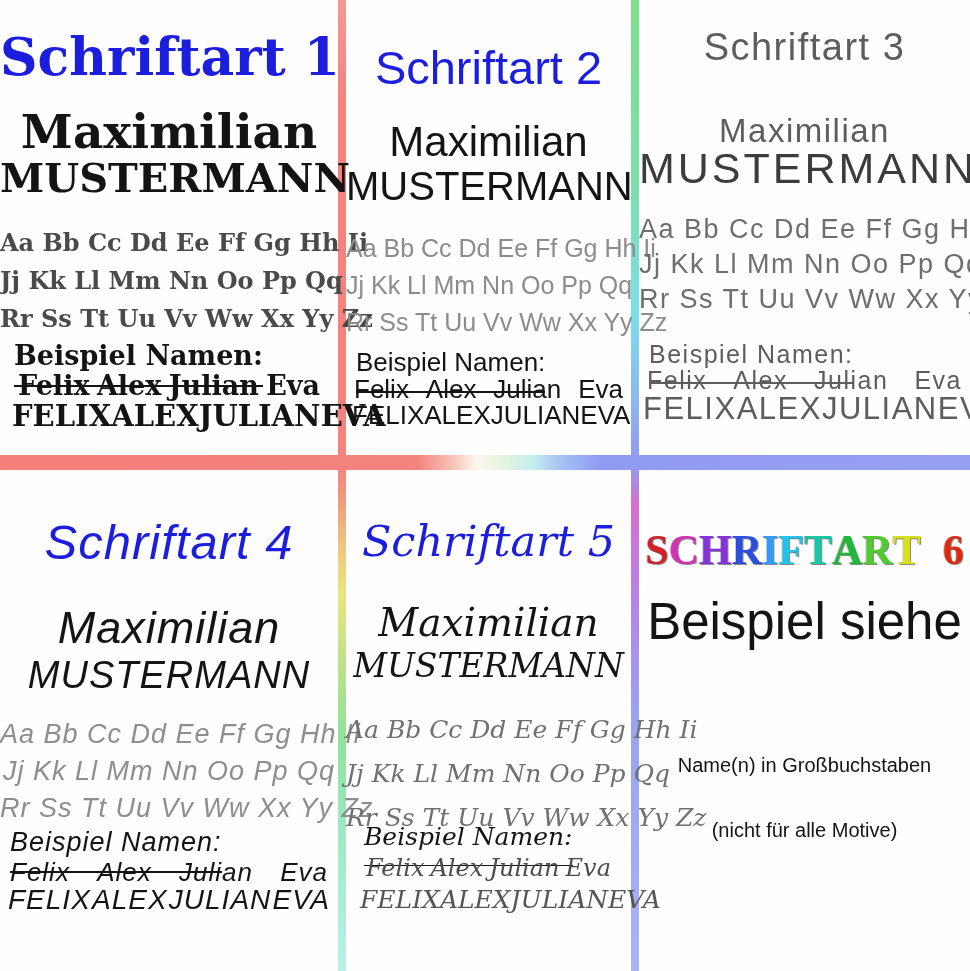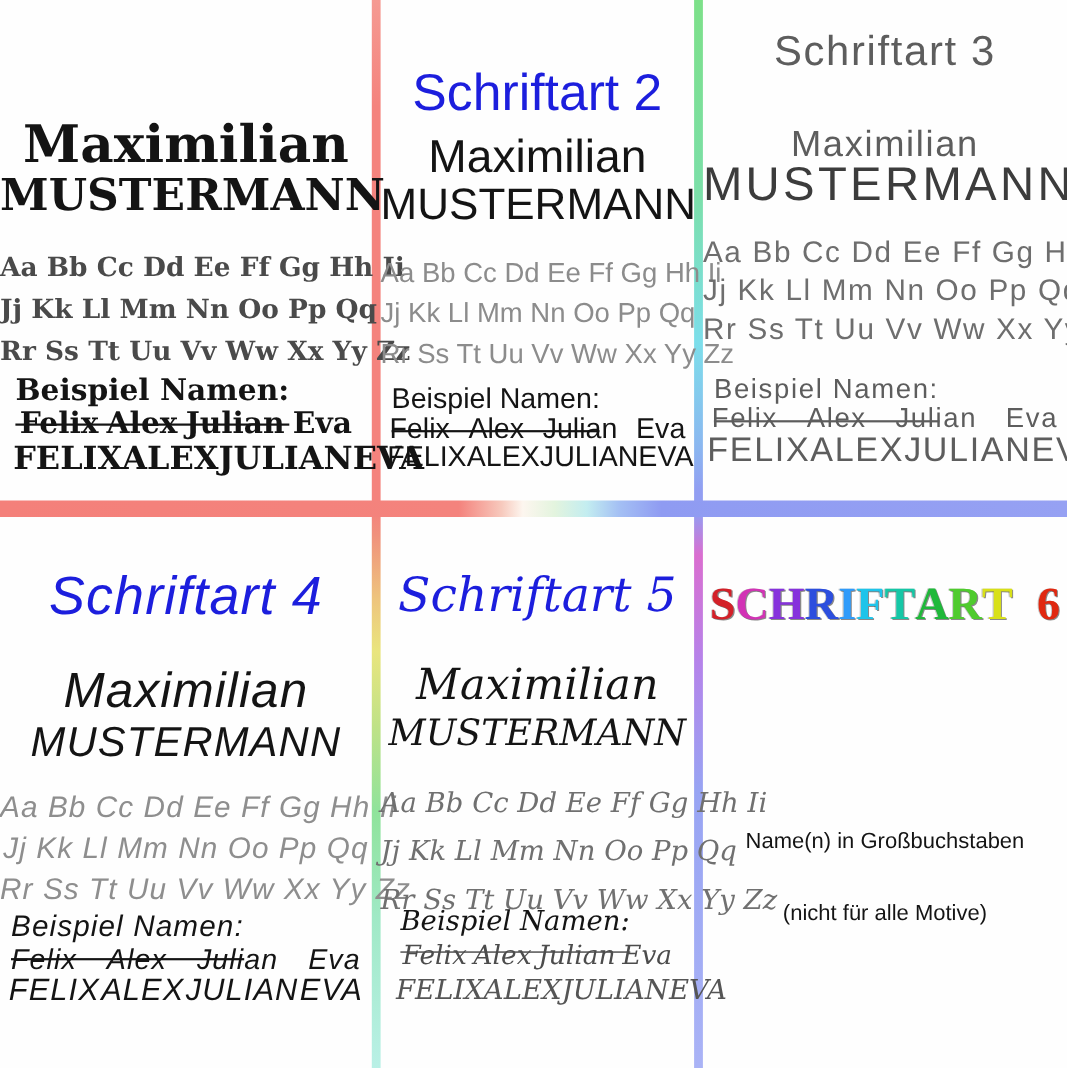--- a/index.html
+++ b/index.html
@@ -41,21 +41,21 @@
   .c6 .f{font-family:"Liberation Sans",sans-serif;}
   
   .c1 .t{top:26px;font-size:52px;}
   .c1 .n1{top:104px;font-size:47px;}
   .c1 .n2{top:154px;font-size:40px;}
   .c1 .alpha{top:224px;font-size:24px;line-height:38px;color:#4a4a4a;}
   .c1 .ex{top:340px;font-size:27px;}
   .c1 .names{top:370px;font-size:27px;padding:0 18px;}
   .c1 .caps{top:399px;font-size:29px;padding:0 12px;}
   
-  .c2 .t{top:56px;font-size:47px;}
+  .c2 .t{top:40px;font-size:47px;}
   .c2 .n1{top:118px;font-size:42px;}
   .c2 .n2{top:164px;font-size:40px;}
   .c2 .alpha{top:230px;font-size:25px;line-height:37px;color:var(--alphabet_gray,#8c8c8c);}
   .c2 .ex{top:347px;font-size:26px;padding-left:10px;}
   .c2 .names{top:374px;font-size:26px;padding:0 8px;}
   .c2 .caps{top:400px;font-size:26px;padding:0 6px;}
   
   .c3 .t{top:26px;font-size:38px;}
   .c3 .n1{top:112px;font-size:33px;}
   .c3 .n2{top:144px;font-size:43px;letter-spacing:3px;}
@@ -95,20 +95,21 @@
 </head>
 <body>
 
 <div id="stage">
 
   <div class="vdiv v1"></div>
   <div class="vdiv v2"></div>
   <div class="hdiv"></div>
 
   <div class="cell c1">
+    <div class="blk t f">Schriftart 1</div>
     <div class="blk n1 f">Maximilian</div>
     <div class="blk n2 f">MUSTERMANN</div>
     <div class="blk alpha f">
       <div>Aa Bb Cc Dd Ee Ff Gg Hh Ii</div>
       <div>Jj Kk Ll Mm Nn Oo Pp Qq</div>
       <div>Rr Ss Tt Uu Vv Ww Xx Yy Zz</div>
     </div>
     <div class="blk ex f"><span>Beispiel Namen:</span></div>
     <div class="blk names f">
       <span>Felix</span>
@@ -227,17 +228,18 @@
       <span style="color:#8632dc">H</span>
       <span style="color:#2c4ede">R</span>
       <span style="color:#2f9bfa">I</span>
       <span style="color:#1ec4ea">F</span>
       <span style="color:#15c7a6">T</span>
       <span style="color:#1fb83a">A</span>
       <span style="color:#4fcb2e">R</span>
       <span style="color:#d8e018">T</span>
       <span style="color:#e02810">6</span>
     </div>
+    <div class="blk l1 f">Beispiel siehe</div>
     <div class="blk note1 f">Name(n) in Großbuchstaben</div>
     <div class="blk note3 f">(nicht für alle Motive)</div>
   </div>
 
 </div>
 
 </body></html>

